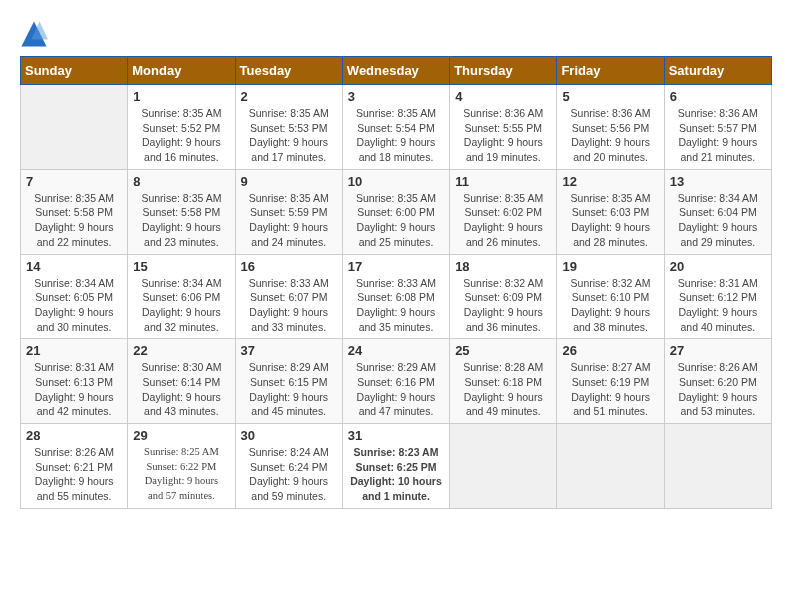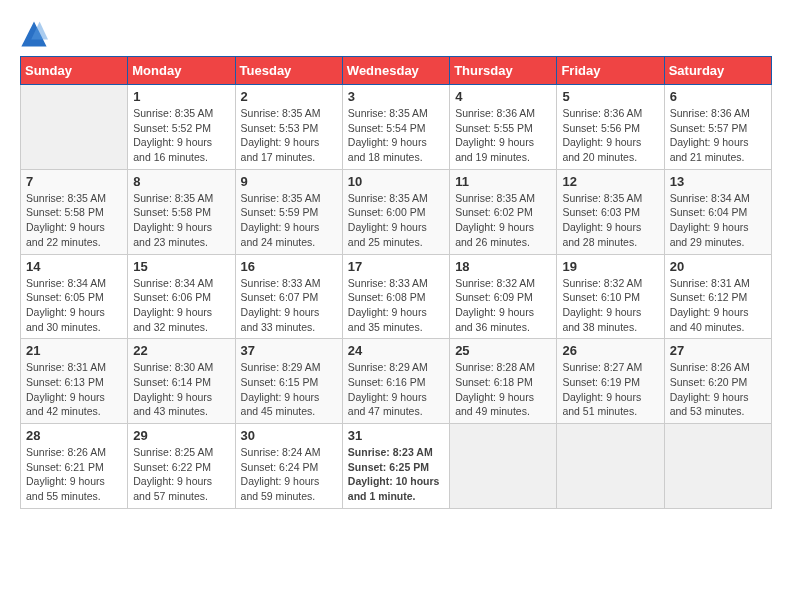--- a/index.html
+++ b/index.html
@@ -47,21 +47,21 @@
       font-size: 16px;
       color: #555;
       text-align: center;
       margin-bottom: 8px;
     }
     table {
       width: 100%;
       border-collapse: collapse;
     }
     thead tr th {
-      background-color: #ef4444;
+      background-color: #a16207;
       color: #fff;
       font-size: 13px;
       font-weight: bold;
       padding: 6px 4px;
       text-align: left;
       border: 1px solid #1a5aaa;
     }
     tbody tr td {
       border: 1px solid #ccc;
       vertical-align: top;
@@ -73,20 +73,21 @@
       font-size: 13px;
       font-weight: bold;
       color: #333;
       display: block;
       margin-bottom: 2px;
     }
     .day-info {
       font-size: 10.5px;
       color: #444;
       line-height: 1.4;
+      text-align: center;
     }
     tbody tr:nth-child(even) td {
       background-color: #f9f9f9;
     }
     tbody tr td.empty {
       background-color: #f0f0f0;
     }
   </style>
 </head>
 <body>
@@ -322,21 +323,21 @@
       <tr>
         <td>
           <span class="day-number">28</span>
           <div class="day-info" style="white-space: pre-line;">Sunrise: 8:26 AM
 Sunset: 6:21 PM
 Daylight: 9 hours
 and 55 minutes.</div>
         </td>
         <td>
           <span class="day-number">29</span>
-          <div class="day-info" style="white-space: pre-line;">Sunrise: 8:25 AM
+          <div class="day-info" style="white-space: pre-line; font-family: Liberation Serif, serif;">Sunrise: 8:25 AM
 Sunset: 6:22 PM
 Daylight: 9 hours
 and 57 minutes.</div>
         </td>
         <td>
           <span class="day-number">30</span>
           <div class="day-info" style="white-space: pre-line;">Sunrise: 8:24 AM
 Sunset: 6:24 PM
 Daylight: 9 hours
 and 59 minutes.</div>

